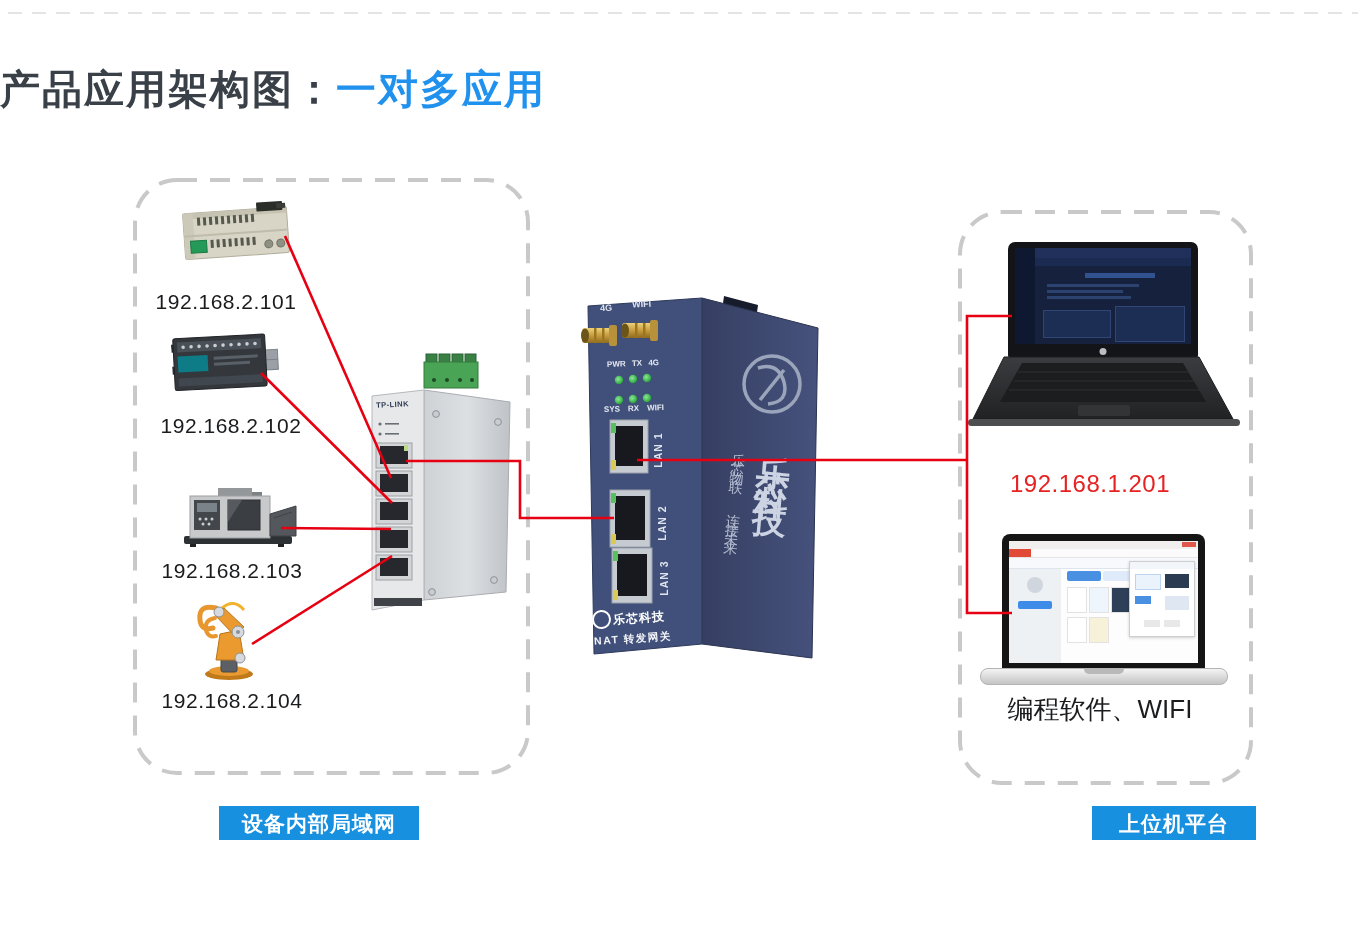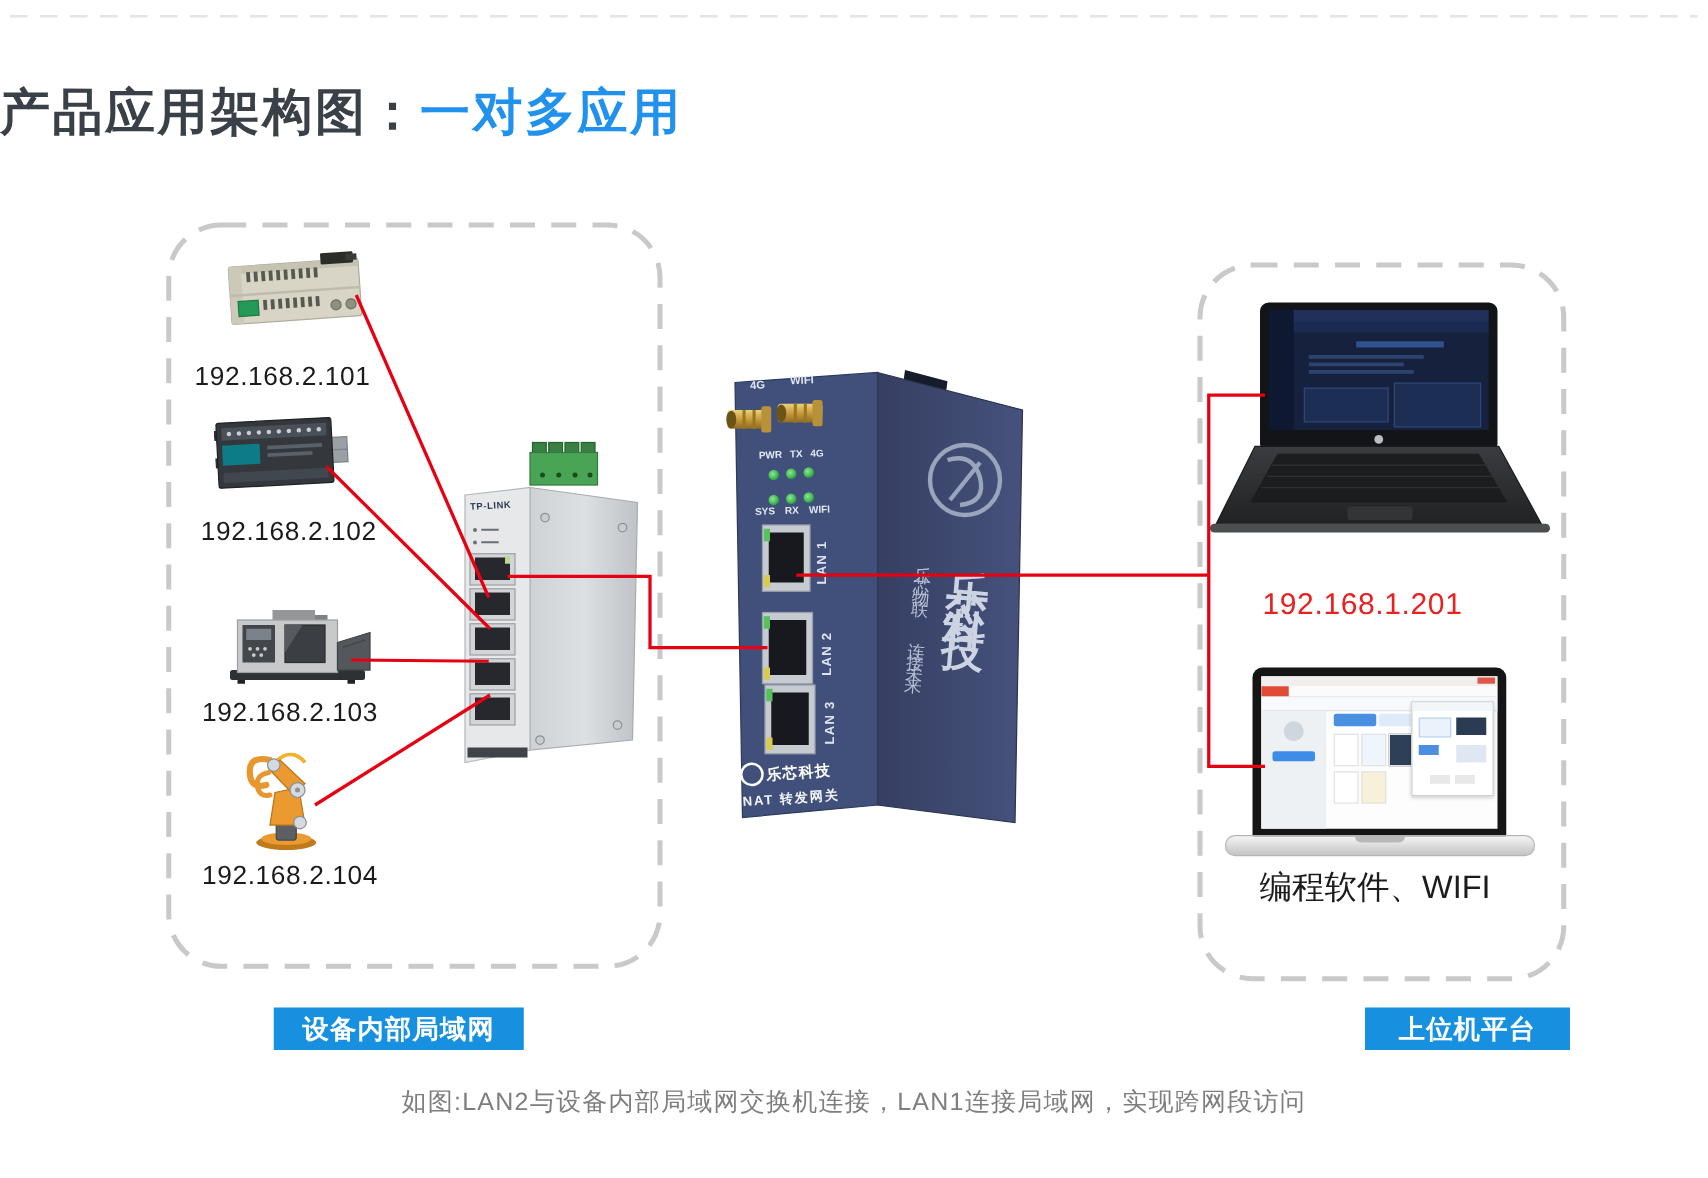--- a/index.html
+++ b/index.html
@@ -416,15 +416,14 @@
       <line x1="252" y1="644" x2="392" y2="556"></line>
       <polyline points="406,461 520,461 520,518 614,518"></polyline>
       <line x1="637" y1="460" x2="967" y2="460"></line>
       <polyline points="1012,316 967,316 967,613 1012,613"></polyline>
     </g>
   </svg>
 
   <div class="abs pill" style="left:219px;top:806px;width:200px;">设备内部局域网</div>
   <div class="abs pill" style="left:1092px;top:806px;width:164px;">上位机平台</div>
 
-  <div class="abs caption">如图:LAN2与设备内部局域网交换机连接，LAN1连接局域网，实现跨网段访问</div>
 
 </div>
 
 </body></html>

